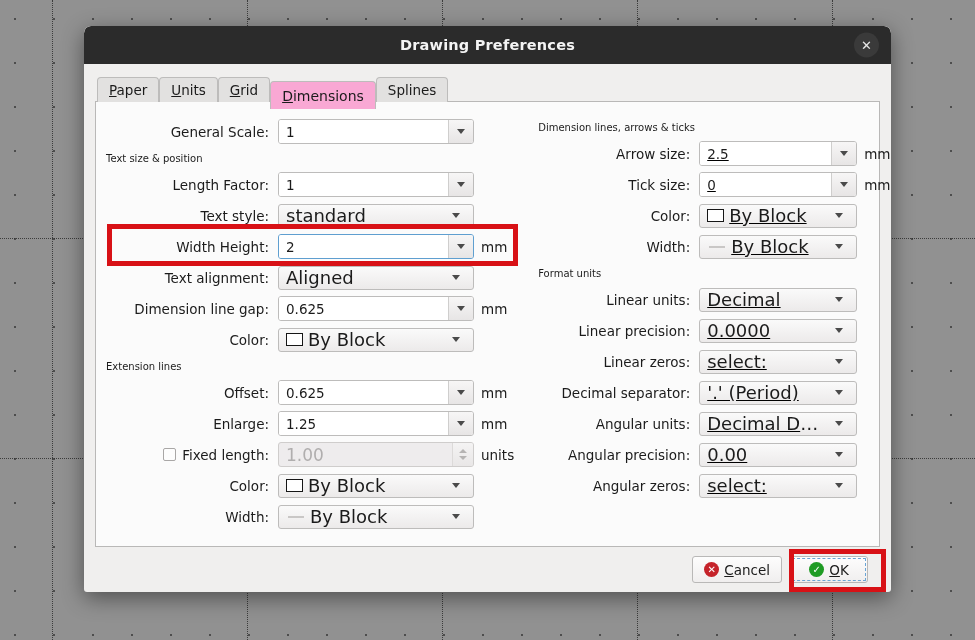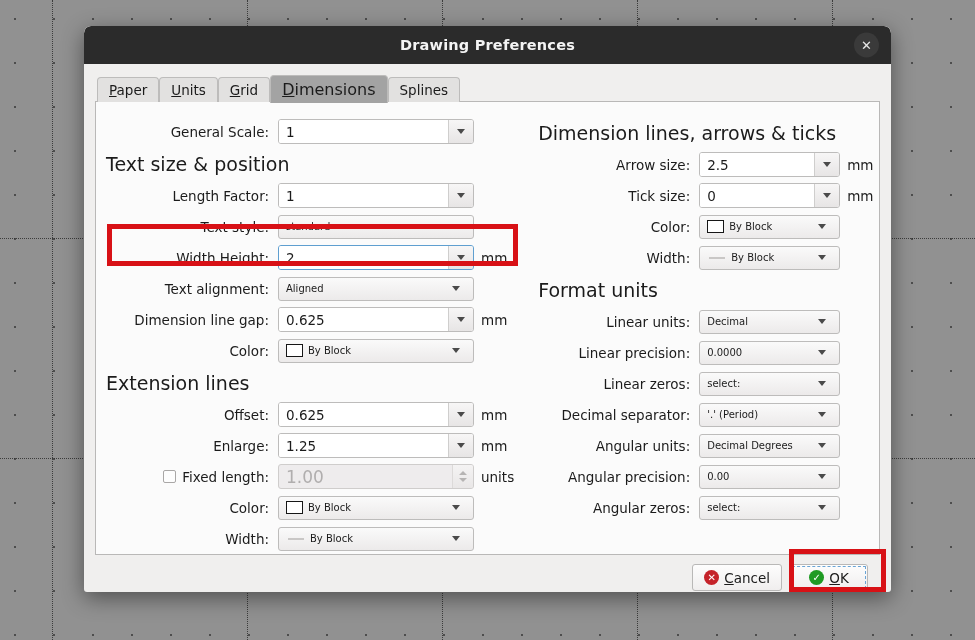--- a/index.html
+++ b/index.html
@@ -50,59 +50,59 @@
   #tabstrip{display:flex;align-items:flex-end;height:28px;position:relative;z-index:2;margin-left:2px;}
   .tab{
     height:25px;line-height:25px;padding:0 11px;box-sizing:border-box;
     font-size:13.5px;color:#1b1b1b;
     background:#e2e1e0;
     border:1px solid #bdbcbb;border-bottom:none;
     border-radius:4px 4px 0 0;
     margin-right:0;cursor:pointer;white-space:nowrap;
   }
   .tab.active{
-    background:#a3a3a3;height:28px;line-height:28px;font-size:16px;
-    border-color:#bdbcbb;position:relative;top:1px;
+    background:#f9a8d4;height:28px;line-height:28px;font-size:14px;
+    border-color:#bdbcbb;position:relative;top:7px;
   }
   .tab u{text-decoration:underline;}
 
   
   #panel{
     flex:1;background:#fbfbfb;border:1px solid #b9b8b7;
     margin-top:-1px;box-sizing:border-box;
     display:flex;position:relative;
     padding:10px 0 0 0;
     min-height:0;
   }
   .col{box-sizing:border-box;}
   .col-left{width:422px;padding:4px 0 0 10px;}
   .col-divider{width:1px;background:#d6d5d4;margin:20px 6px 8px 6px;}
   .col-right{flex:1;padding:4px 10px 0 12px;}
 
   .group-title{
-    font-size:19px;color:#1b1b1b;margin:6px 0 5px 0;
+    font-size:10px;color:#1b1b1b;margin:6px 0 5px 0;
   }
   .row{
     display:flex;align-items:center;height:31px;margin-bottom:0px;
   }
   .row .lbl{
     font-size:13.5px;color:#1b1b1b;text-align:right;
     padding-right:9px;box-sizing:border-box;white-space:nowrap;
   }
   .col-left .lbl{width:172px;}
   .col-right .lbl{width:161px;}
   .unit{font-size:13.5px;color:#1b1b1b;padding-left:7px;white-space:nowrap;}
 
   
   .combo{            
     height:24px;box-sizing:border-box;
     background:linear-gradient(#fafafa,#eceaea);
     border:1px solid #bdbcbb;border-radius:3px;
     display:flex;align-items:center;
-    padding:0 8px 0 7px;font-size:10px;color:#1b1b1b;
+    padding:0 8px 0 7px;font-size:18px;color:#1b1b1b;
     cursor:pointer;position:relative;white-space:nowrap;overflow:hidden;
   }
   .combo .txt{flex:1;overflow:hidden;text-overflow:ellipsis;}
   .combo .arrow,.editcombo .arrow{
     width:0;height:0;border-left:4.5px solid transparent;border-right:4.5px solid transparent;
     border-top:5px solid #4a4a4a;flex:0 0 auto;
   }
   .combo .arrow{margin-left:6px;margin-right:5px;}
 
   .editcombo{        
@@ -146,21 +146,21 @@
     width:13px;height:13px;box-sizing:border-box;
     border:1px solid #a9a7a6;border-radius:2px;background:#fdfdfd;
     margin-right:6px;flex:0 0 auto;cursor:pointer;
   }
   .row.check-row .lbl{
     display:flex;align-items:center;justify-content:flex-end;width:172px;padding-right:9px;
   }
 
   
   .col-left  .ctl{width:196px;}
-  .col-right .ctl{width:141px;}
+  .col-right .ctl{width:158px;text-decoration:underline;}
 
   
   #actionbar{
     flex:0 0 45px;height:45px;display:flex;align-items:center;justify-content:flex-end;
     padding-right:12px;box-sizing:border-box;
   }
   .dlgbtn{
     height:27px;min-width:78px;box-sizing:border-box;
     background:linear-gradient(#fdfdfd,#f0eeee);
     border:1px solid #b9b8b7;border-radius:3px;

